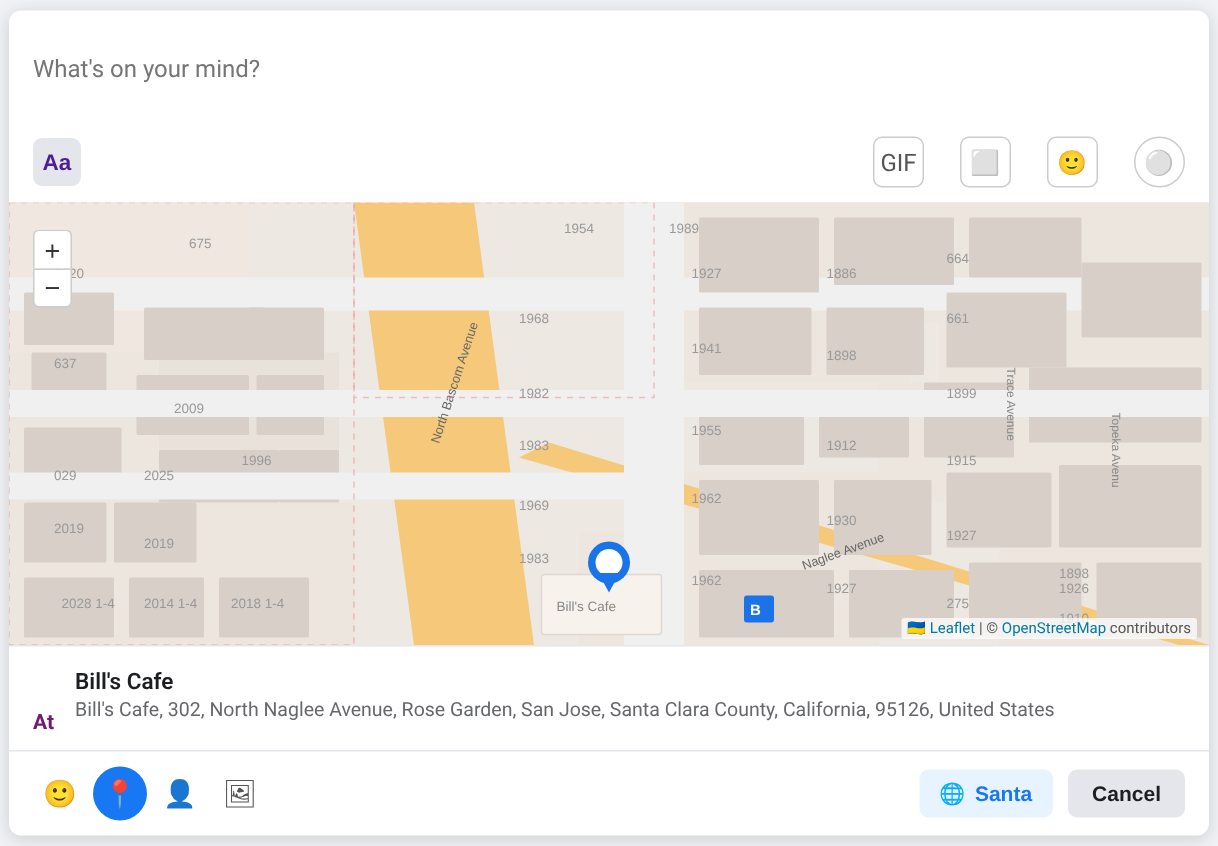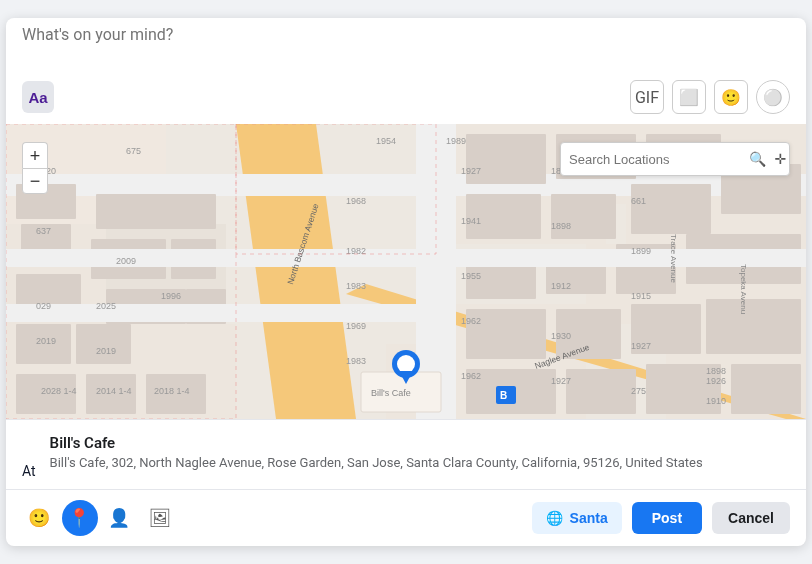--- a/index.html
+++ b/index.html
@@ -12,21 +12,21 @@
       min-height: 100vh;
     }
     .card {
       background: #fff;
       border-radius: 8px;
       box-shadow: 0 2px 12px rgba(0,0,0,0.15);
       width: 800px;
       overflow: hidden;
     }
     .top-section {
-      padding: 6px 16px 10px;
+      padding: 28px 16px 10px;
     }
     .thought-input {
       width: 100%;
       border: none;
       outline: none;
       font-size: 16px;
       color: #65676b;
       resize: none;
       font-family: inherit;
       line-height: 1.4;
@@ -48,21 +48,21 @@
       justify-content: center;
       cursor: pointer;
       font-weight: bold;
       font-size: 15px;
       color: #4c1d95;
       border: none;
     }
     .right-icons {
       display: flex;
       align-items: center;
-      gap: 8px;
+      gap: 24px;
     }
     .icon-btn {
       width: 34px;
       height: 34px;
       border: 1.5px solid #ccc;
       border-radius: 6px;
       display: flex;
       align-items: center;
       justify-content: center;
       cursor: pointer;
@@ -169,23 +169,23 @@
       padding: 14px 16px 10px;
       border-top: 1px solid #e4e6eb;
       border-bottom: 1px solid #e4e6eb;
     }
     .location-row {
       display: flex;
       align-items: flex-start;
       gap: 14px;
     }
     .at-label {
-      color: #0f172a;
-      font-size: 14px;
-      font-weight: 400;
+      color: #701a75;
+      font-size: 14px;
+      font-weight: 700;
       padding-top: 2px;
       flex-shrink: 0;
       margin-top: 27px;
     }
     .location-details {
       flex: 1;
     }
     .location-name {
       font-size: 15px;
       font-weight: 600;
@@ -424,26 +424,28 @@
       <circle cx="400" cy="240" r="14" fill="#1a73e8"></circle>
       <circle cx="400" cy="240" r="9" fill="white"></circle>
       <polygon points="400,260 393,247 407,247" fill="#1a73e8"></polygon>
     </svg>
 
     <div class="map-zoom-btns">
       <button class="zoom-btn">+</button>
       <button class="zoom-btn">−</button>
     </div>
 
-    <div class="map-search-bar">
-      <input class="map-search-input" type="text" placeholder="Search Locations" style="">
-      <span class="map-search-icon">🔍</span>
-      <span class="map-locate-icon">✛</span>
-    </div>
-
+
+    <div class="map-attribution">
+      <span>🇺🇦</span>
+      <a href="#">Leaflet</a>
+      <span> | © </span>
+      <a href="#" style="color:#0078a8;">OpenStreetMap</a>
+      <span> contributors</span>
+    </div>
   </div>
 
   <div class="location-info">
     <div class="location-row">
       <span class="at-label">At</span>
       <div class="location-details">
         <div class="location-name">Bill's Cafe</div>
         <div class="location-address">Bill's Cafe, 302, North Naglee Avenue, Rose Garden, San Jose, Santa Clara County, California, 95126, United States</div>
       </div>
     </div>
@@ -454,17 +456,16 @@
       <button class="action-btn">🙂</button>
       <button class="action-btn active">📍</button>
       <button class="action-btn">👤</button>
       <button class="action-btn">🖼</button>
     </div>
     <div class="bottom-right">
       <button class="public-btn">
         <span>🌐</span>
         <span>Santa</span>
       </button>
-      <button class="post-btn">Post</button>
       <button class="cancel-btn">Cancel</button>
     </div>
   </div>
 </div>
 
 </body></html>

